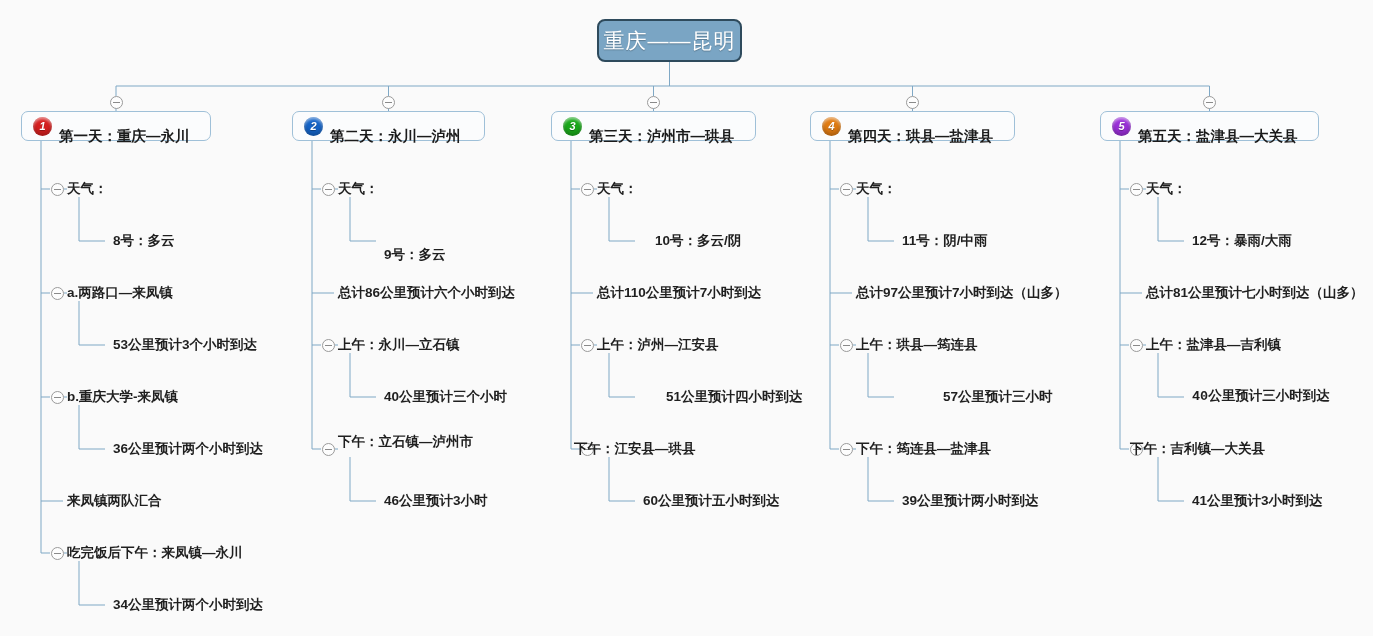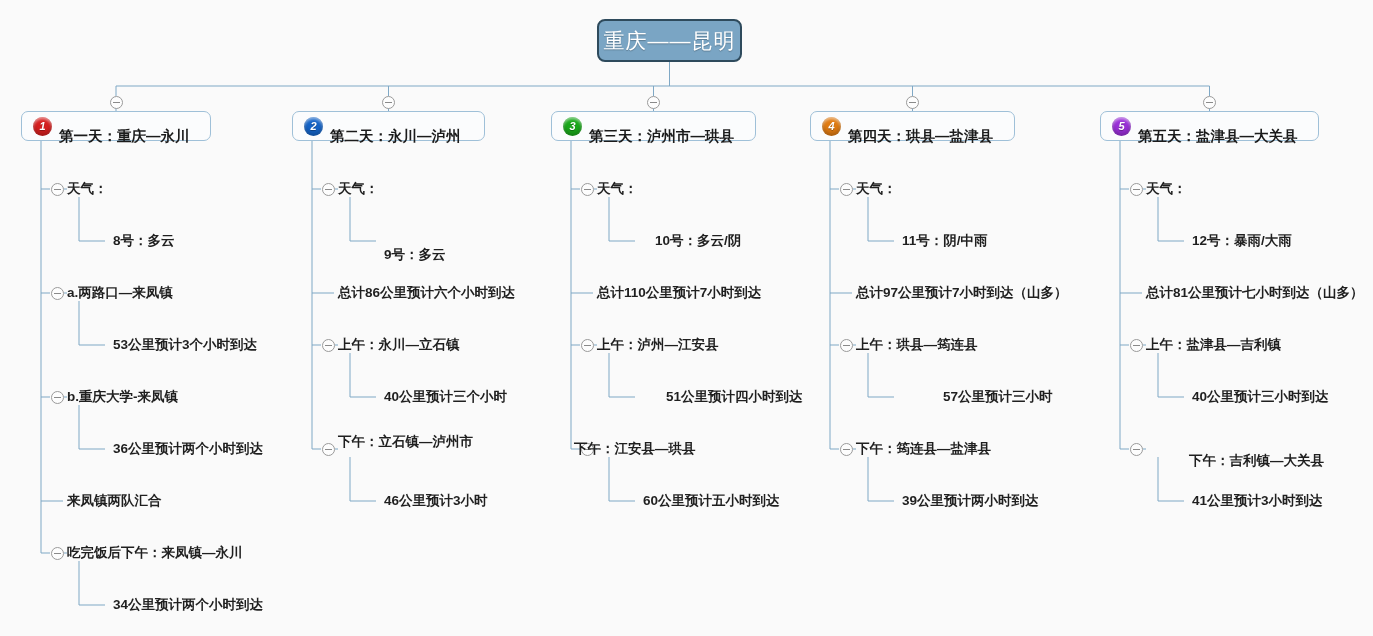--- a/index.html
+++ b/index.html
@@ -228,18 +228,18 @@
       <div class="day-node" style="left: 1100px; top: 111px; width: 219px;">
         <span class="badge" style="background: rgb(154, 47, 216);">5</span>
         <span class="label">第五天：盐津县—大关县</span>
       </div>
       <div class="toggle" style="left: 1129.5px; top: 182.5px;"></div>
       <div class="sub-node lv2" style="left: 1146px; top: 181px;">天气：</div>
       <div class="sub-node lv3" style="left: 1192px; top: 233px;">12号：暴雨/大雨</div>
       <div class="sub-node lv2" style="left: 1146px; top: 285px;">总计81公里预计七小时到达（山多）</div>
       <div class="toggle" style="left: 1129.5px; top: 338.5px;"></div>
       <div class="sub-node lv2" style="left: 1146px; top: 337px;">上午：盐津县—吉利镇</div>
-      <div class="sub-node lv3" style="left: 1192px; top: 389px;">40公里预计三小时到达</div>
+      <div class="sub-node lv3" style="left: 1192px; top: 389px; font-family: Liberation Mono, monospace;">40公里预计三小时到达</div>
       <div class="toggle" style="left: 1129.5px; top: 442.5px;"></div>
-      <div class="sub-node lv2" style="left: 1189px; top: 441px; margin-top: 12px;">下午：吉利镇—大关县</div>
+      <div class="sub-node lv2" style="left: 1130px; top: 441px;">下午：吉利镇—大关县</div>
       <div class="sub-node lv3" style="left: 1192px; top: 493px;">41公里预计3小时到达</div>
     </div>
 </div>
 
 </body></html>

